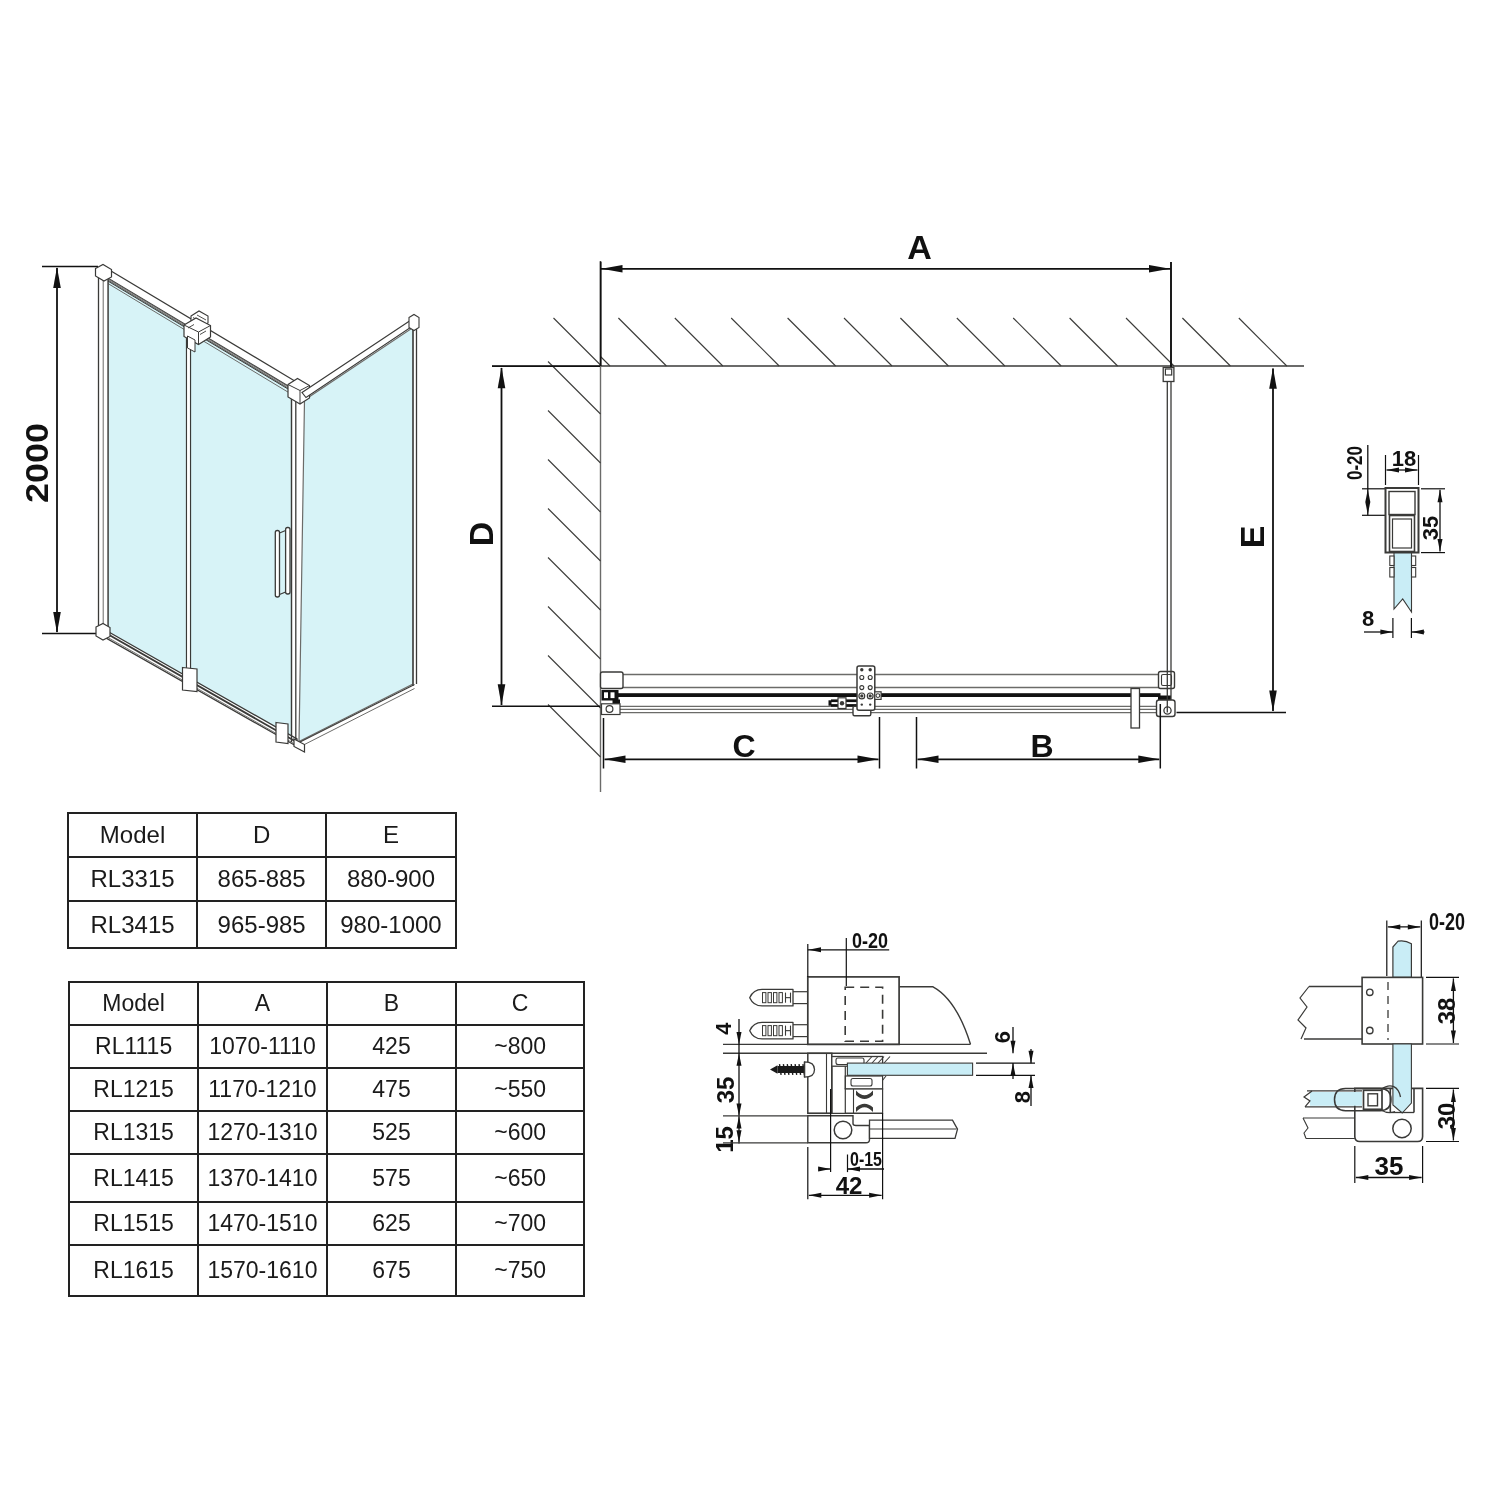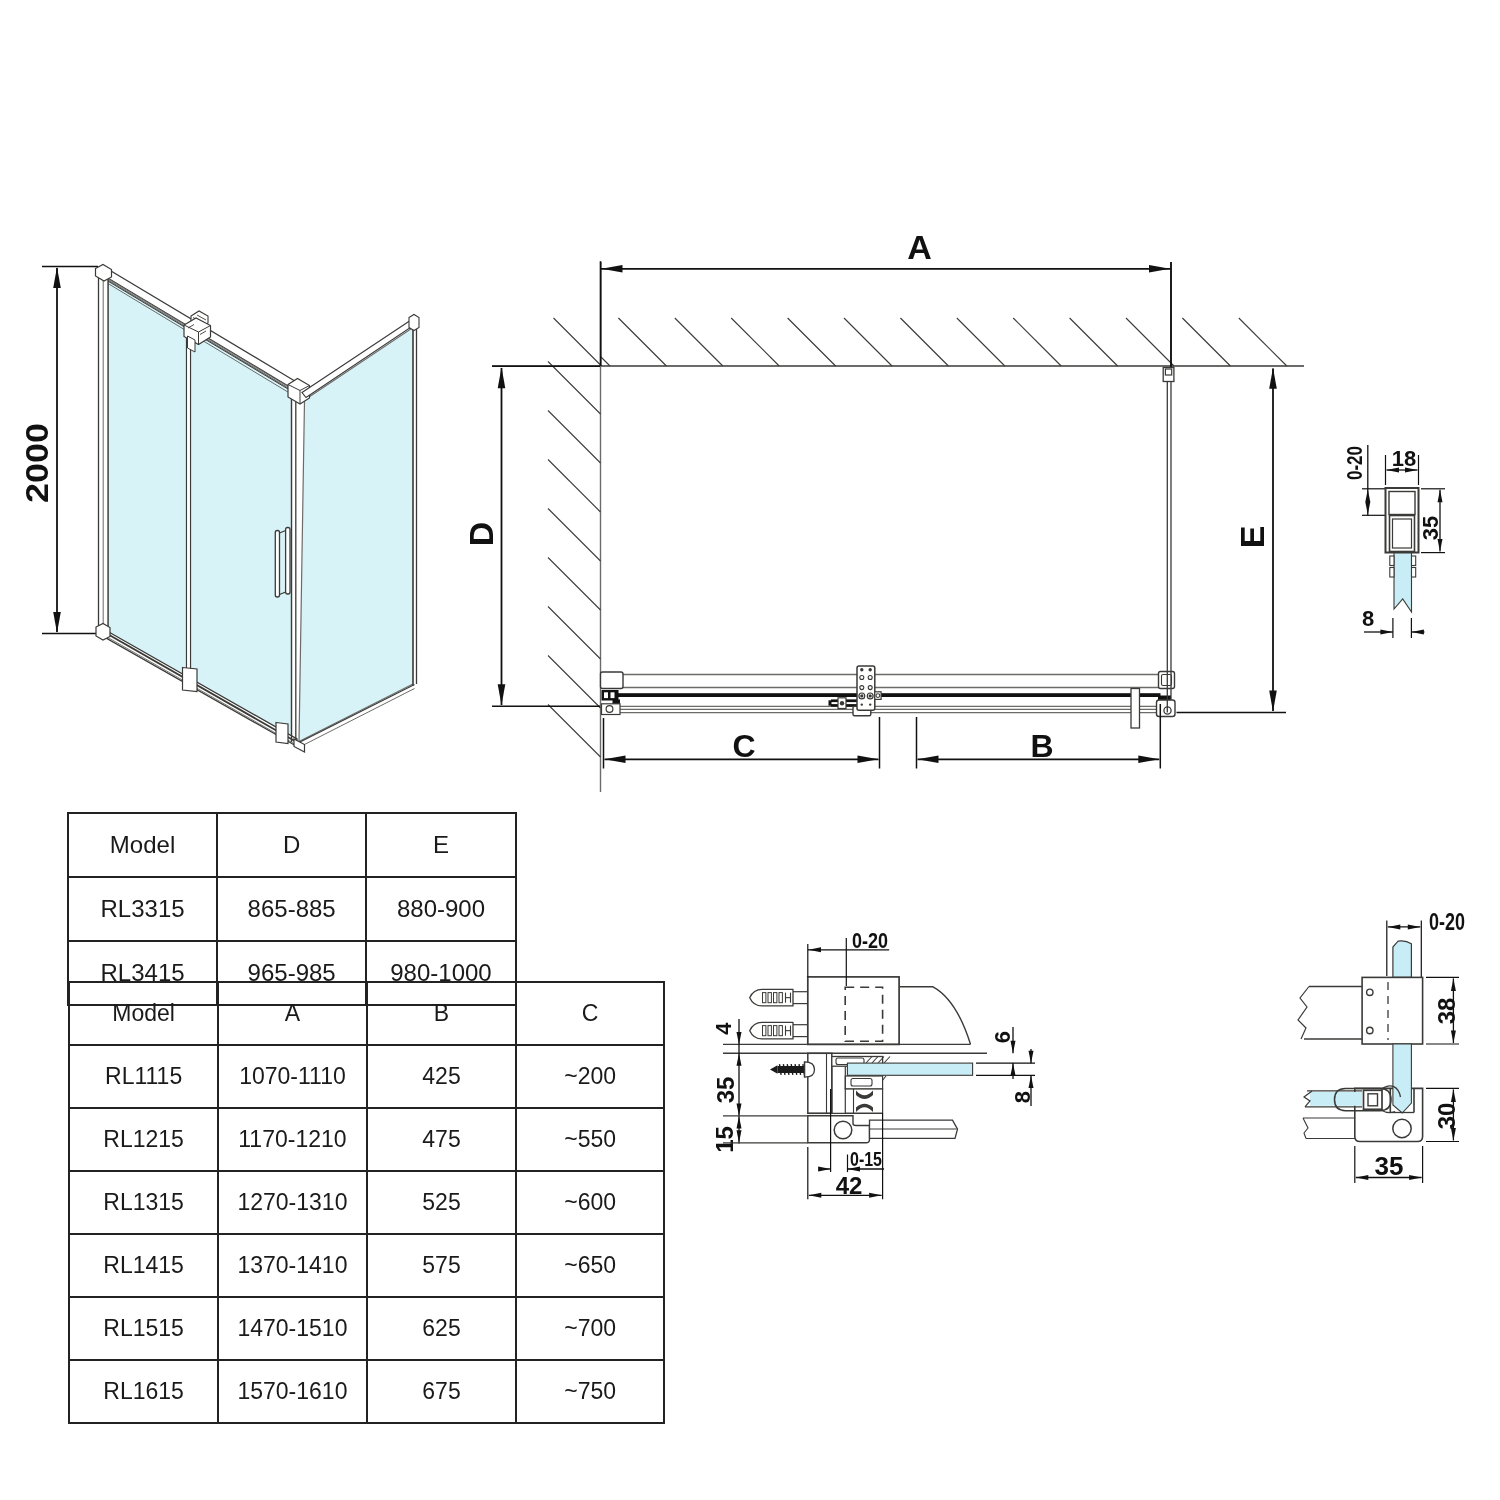--- a/index.html
+++ b/index.html
@@ -1,17 +1,17 @@
 <!DOCTYPE html>
 <html><head><meta charset="utf-8">
 <style>
 html,body{margin:0;padding:0;background:#ffffff}
 #root{position:relative;width:1500px;height:1500px;background:#ffffff;font-family:"Liberation Sans",sans-serif;overflow:hidden}
 table{position:absolute;border-collapse:collapse;table-layout:fixed;text-align:center;color:#1a1a1a;font-family:"Liberation Sans",sans-serif}
-td{border:2px solid #222222;padding:17px;vertical-align:middle;white-space:nowrap;overflow:hidden}
+td{border:2px solid #222222;padding:7px;vertical-align:middle;white-space:nowrap;overflow:hidden}
 svg text{font-family:"Liberation Sans",sans-serif}
 </style></head>
 <body>
 <div id="root">
 <svg width="1500" height="1500" viewBox="0 0 1500 1500" style="position:absolute;left:0;top:0">
 <line x1="42" y1="266.5" x2="98" y2="266.5" stroke="#111111" stroke-width="1.6" stroke-linecap="butt"></line>
 <line x1="42" y1="633.5" x2="98" y2="633.5" stroke="#111111" stroke-width="1.6" stroke-linecap="butt"></line>
 <line x1="57" y1="268" x2="57" y2="632" stroke="#111111" stroke-width="1.8" stroke-linecap="butt"></line>
 <path d="M57.0,267.0 L60.8,288.0 L53.2,288.0 Z" fill="#111111" stroke="none"></path>
 <path d="M57.0,633.0 L53.2,612.0 L60.8,612.0 Z" fill="#111111" stroke="none"></path>
@@ -371,21 +371,21 @@
         <tr style="height:36.1px">
           <td style="width:113.2px">Model</td>
           <td style="width:112.5px">A</td>
           <td style="width:113.6px">B</td>
           <td style="width:111.8px">C</td>
         </tr>
         <tr style="height:30px">
           <td style="width:113.2px">RL1115</td>
           <td style="width:112.5px">1070-1110</td>
           <td style="width:113.6px">425</td>
-          <td style="width:111.8px">~200</td>
+          <td style="width:111.8px">~800</td>
         </tr>
         <tr style="height:36.1px">
           <td style="width:113.2px">RL1215</td>
           <td style="width:112.5px">1170-1210</td>
           <td style="width:113.6px">475</td>
           <td style="width:111.8px">~550</td>
         </tr>
         <tr style="height:33px">
           <td style="width:113.2px">RL1315</td>
           <td style="width:112.5px">1270-1310</td>

